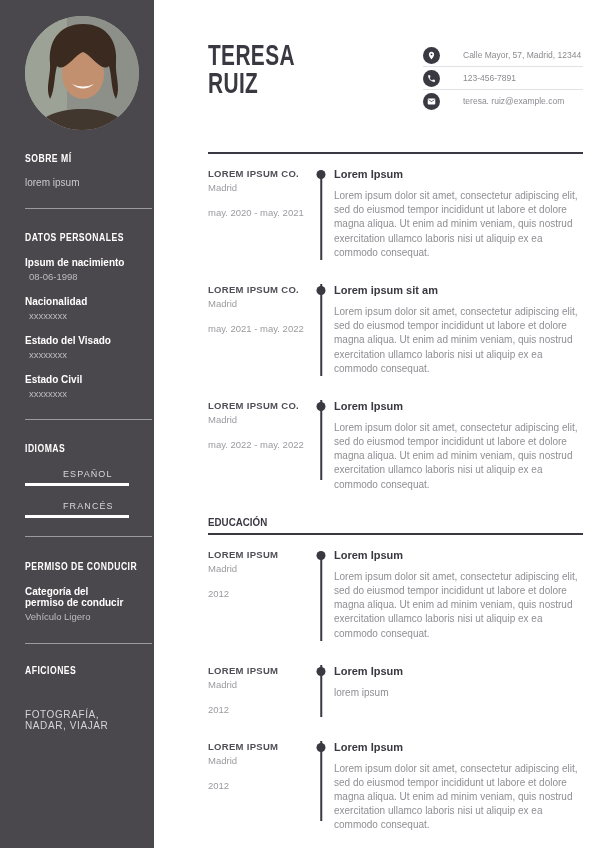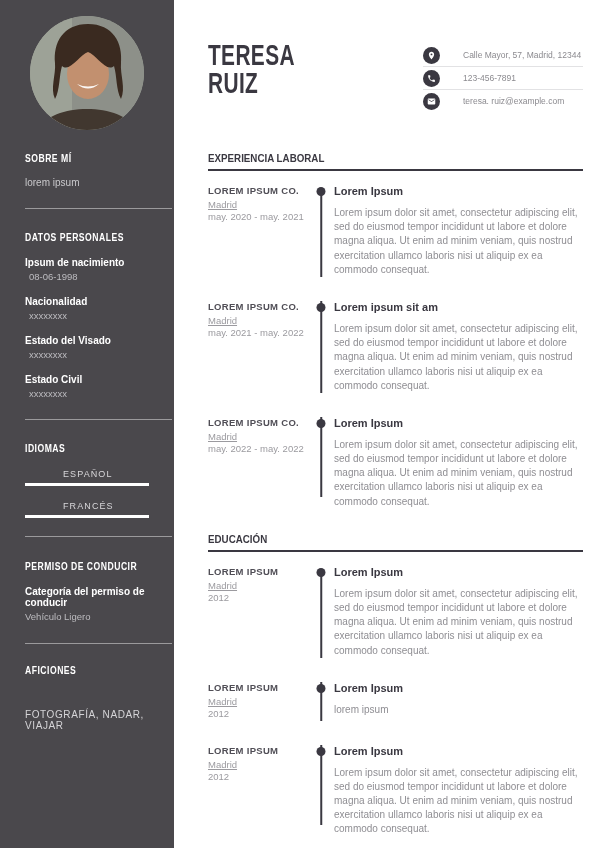--- a/index.html
+++ b/index.html
@@ -3,21 +3,21 @@
 <meta charset="utf-8">
 <style>
   html,body{margin:0;padding:0;}
   body{
     width:600px;height:848px;overflow:hidden;background:#ffffff;
     font-family:"Liberation Sans", sans-serif;position:relative;
     -webkit-font-smoothing:antialiased;
   }
   
   .sidebar{
-    position:absolute;left:0;top:0;width:174px;height:848px;
+    position:absolute;left:0;top:0;width:154px;height:848px;
     background:#4a484c;color:#fff;box-sizing:border-box;
     padding:0 25px;
   }
   .photo-wrap{
     width:114px;height:114px;border-radius:50%;overflow:hidden;
     margin:16px auto 0 auto;background:#9aa096;
   }
   .cond{display:inline-block;transform:scaleX(.82);transform-origin:0 50%;white-space:nowrap;}
   .side-heading{font-size:10.5px;font-weight:bold;letter-spacing:.6px;color:#ffffff;margin:0;}
   .side-about-text{font-size:10px;color:#c9c8cb;margin:13px 0 0 0;}
@@ -44,22 +44,22 @@
   .c-icon svg{width:9px;height:9px;fill:#ffffff;}
   .contact-text{font-size:8.5px;color:#8b8a8f;}
   .section{margin-top:40px;}
   .section + .section{margin-top:10px;}
   .section-heading{font-size:11.5px;font-weight:bold;color:#3a3841;margin:0;}
   .heading-rule{border:none;border-top:2px solid #3a3841;margin:5px 0 0 0;}
   .entries{margin-top:14px;}
   .entry{display:grid;grid-template-columns:100px 26px 1fr;padding-bottom:24px;}
   .entry:last-child{padding-bottom:14px;}
   .company{font-size:9.5px;font-weight:bold;color:#504e56;letter-spacing:.3px;}
-  .loc{font-size:9.5px;color:#9b9a9f;margin-top:3px;text-decoration:underline;}
-  .dates{font-size:9.5px;color:#9b9a9f;margin-top:1px;line-height:1.35;}
+  .loc{font-size:9.5px;color:#9b9a9f;margin-top:3px;}
+  .dates{font-size:9.5px;color:#9b9a9f;margin-top:14px;line-height:1.35;}
   .tl{position:relative;}
   .tl-line{position:absolute;left:50%;transform:translateX(-50%);top:0;bottom:0;width:1.5px;background:#3a3841;}
   .entry:first-child .tl-line{top:5px;}
   .entry:last-child .tl-line{bottom:12px;}
   .dot{position:absolute;top:2px;left:50%;transform:translateX(-50%);
        width:9px;height:9px;border-radius:50%;background:#3a3841;}
   .e-title{font-size:11px;font-weight:bold;color:#3a3841;}
   .e-desc{font-size:10px;color:#8f8e93;line-height:1.42;margin:9px 0 0 0;}
 </style>
 </head>
@@ -165,21 +165,20 @@
           <svg viewBox="0 0 24 24">
               <path d="M20 4H4c-1.1 0-1.99.9-1.99 2L2 18c0 1.1.9 2 2 2h16c1.1 0 2-.9 2-2V6c0-1.1-.9-2-2-2zm0 4l-8 5-8-5V6l8 5 8-5v2z"></path>
             </svg>
         </span>
         <span class="contact-text">teresa. ruiz@example.com</span>
       </div>
     </div>
   </header>
 
   <section class="section">
-    <h2 class="section-heading"><span class="cond" style="transform:scaleX(.85);">EXPERIENCIA LABORAL</span></h2>
     <hr class="heading-rule">
     <div class="entries">
 
       <div class="entry">
         <div class="meta">
           <div class="company">LOREM IPSUM CO.</div>
           <div class="loc">Madrid</div>
           <div class="dates">may. 2020 - may. 2021</div>
         </div>
         <div class="tl">

